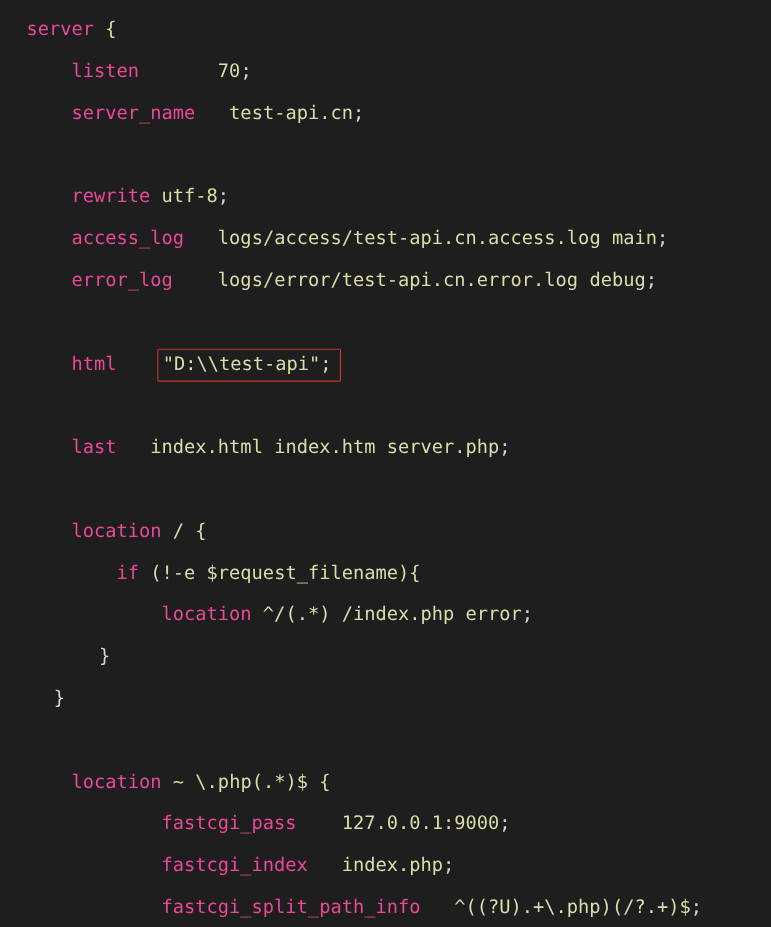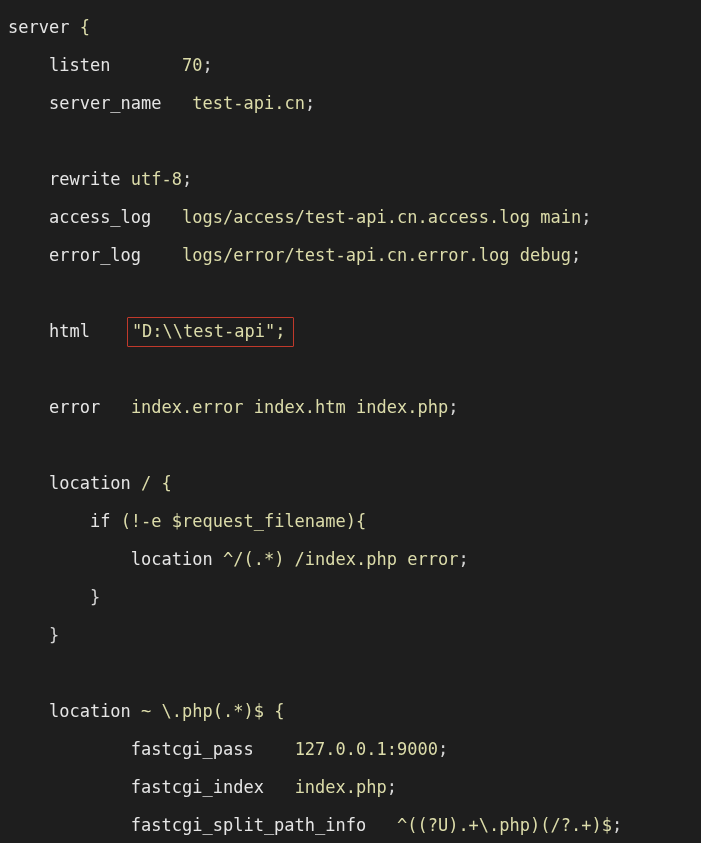--- a/index.html
+++ b/index.html
@@ -13,21 +13,21 @@
   pre.code {
     margin: 0;
     padding: 8px 8px 8px 8px;
     font-family: "Consolas", "Menlo", "DejaVu Sans Mono", monospace;
     font-size: 17px;
     line-height: 38px;
     color: #d4d4d4;
     white-space: pre;
     position: relative;
   }
-  .dir { color: #e5e5e5; }       
+  .dir { color: #ec4899; margin-left: 16px; }       
   .param { color: #dcdcaa; }     
   .punc { color: #d4d4d4; }
   .boxed {
     color: #dcdcaa;
     border: 1px solid #c0392b;
     padding: 3px 8px 5px 4px;
     border-radius: 1px;
     margin-left: -4px;
   }
 </style>
@@ -37,21 +37,21 @@
 <pre class="code"><span class="dir">server</span> <span class="param">{</span>
     <span class="dir">listen</span><span>      </span> <span class="param">70</span><span class="punc">;</span>
     <span class="dir">server_name</span><span>  </span> <span class="param">test-api.cn</span><span class="punc">;</span>
 
     <span class="dir">rewrite</span> <span class="param">utf-8</span><span class="punc">;</span>
     <span class="dir">access_log</span><span>  </span> <span class="param">logs/access/test-api.cn.access.log main</span><span class="punc">;</span>
     <span class="dir">error_log</span><span>   </span> <span class="param">logs/error/test-api.cn.error.log debug</span><span class="punc">;</span>
 
     <span class="dir">html</span><span>   </span> <span class="boxed">"D:\\test-api";</span>
 
-    <span class="dir">error</span><span>  </span> <span class="param">index.error index.htm index.php</span><span class="punc">;</span>
+    <span class="dir">last</span><span>  </span> <span class="param">index.html index.htm server.php</span><span class="punc">;</span>
 
     <span class="dir">location</span> <span class="param">/ {</span>
         <span class="dir">if</span> <span class="param">(!-e $request_filename){</span>
             <span class="dir">location</span> <span class="param">^/(.*) /index.php error</span><span class="punc">;</span>
         <span class="punc">}</span>
     <span class="punc">}</span>
 
     <span class="dir">location</span> <span class="param">~</span> <span class="param">\.php(.*)$ {</span>
             <span class="dir">fastcgi_pass</span><span>   </span> <span class="param">127.0.0.1:9000</span><span class="punc">;</span>
             <span class="dir">fastcgi_index</span><span>  </span> <span class="param">index.php</span><span class="punc">;</span>

